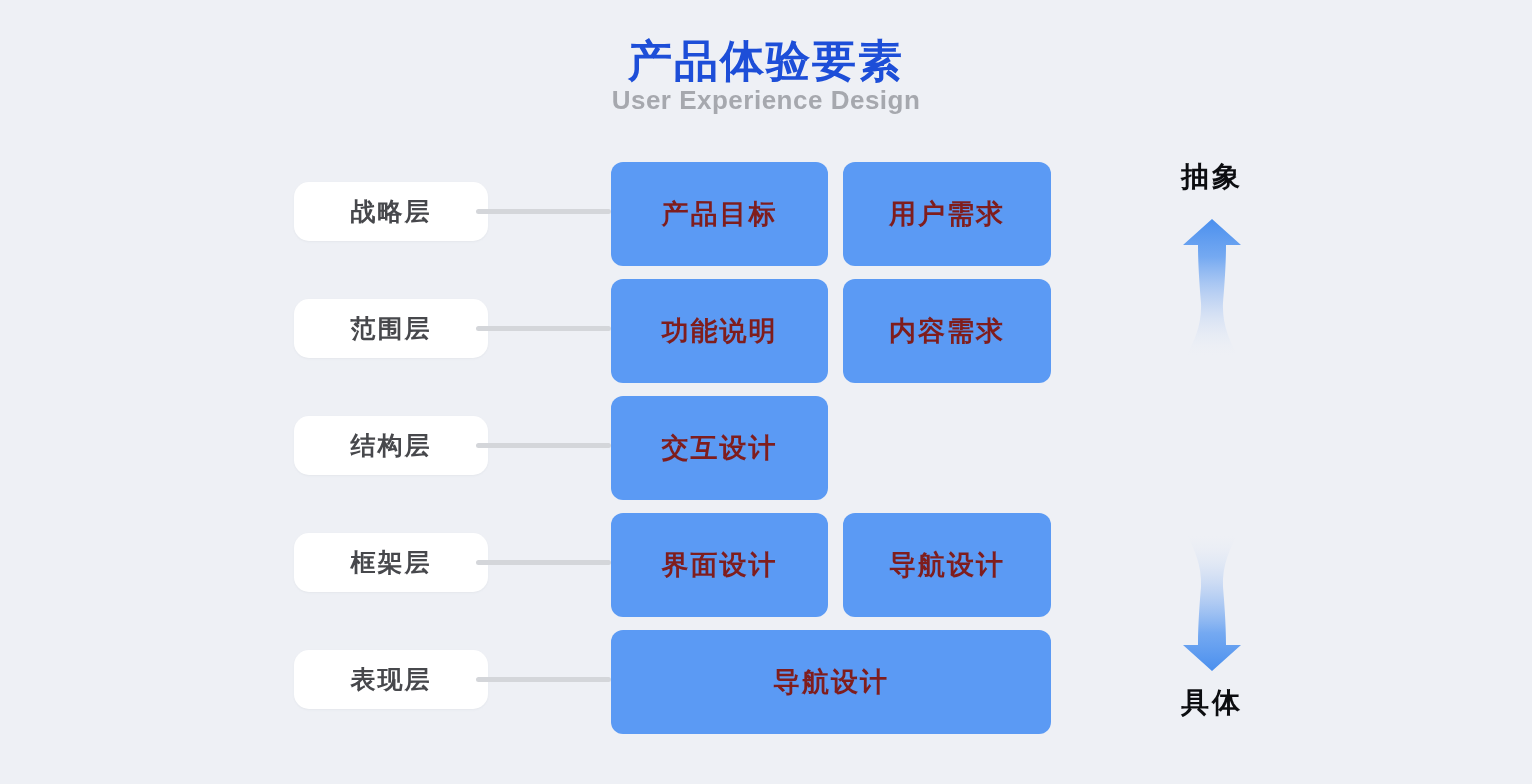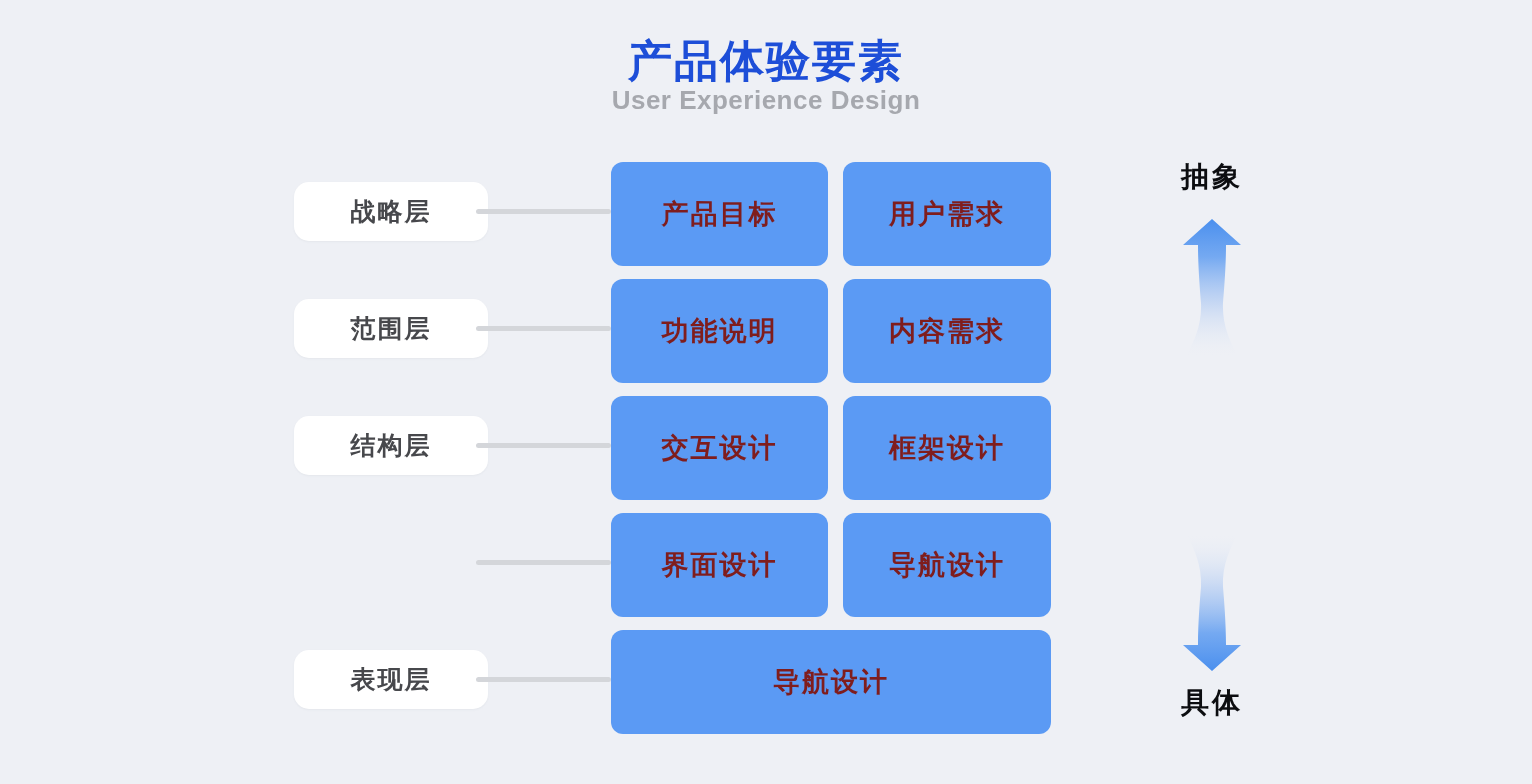--- a/index.html
+++ b/index.html
@@ -129,24 +129,24 @@
     <div class="layer-label">范围层</div>
     <div class="connector"></div>
     <div class="element-box box-a">功能说明</div>
     <div class="element-box box-b">内容需求</div>
   </div>
 
   <div class="row row-3">
     <div class="layer-label">结构层</div>
     <div class="connector"></div>
     <div class="element-box box-a">交互设计</div>
-    <div class="element-box box-b">框架设计</div>
   </div>
 
   <div class="row row-4">
+    <div class="layer-label">框架层</div>
     <div class="connector"></div>
     <div class="element-box box-a">界面设计</div>
     <div class="element-box box-b">导航设计</div>
   </div>
 
   <div class="row row-5">
     <div class="layer-label">表现层</div>
     <div class="connector"></div>
     <div class="element-box box-wide">导航设计</div>
   </div>

